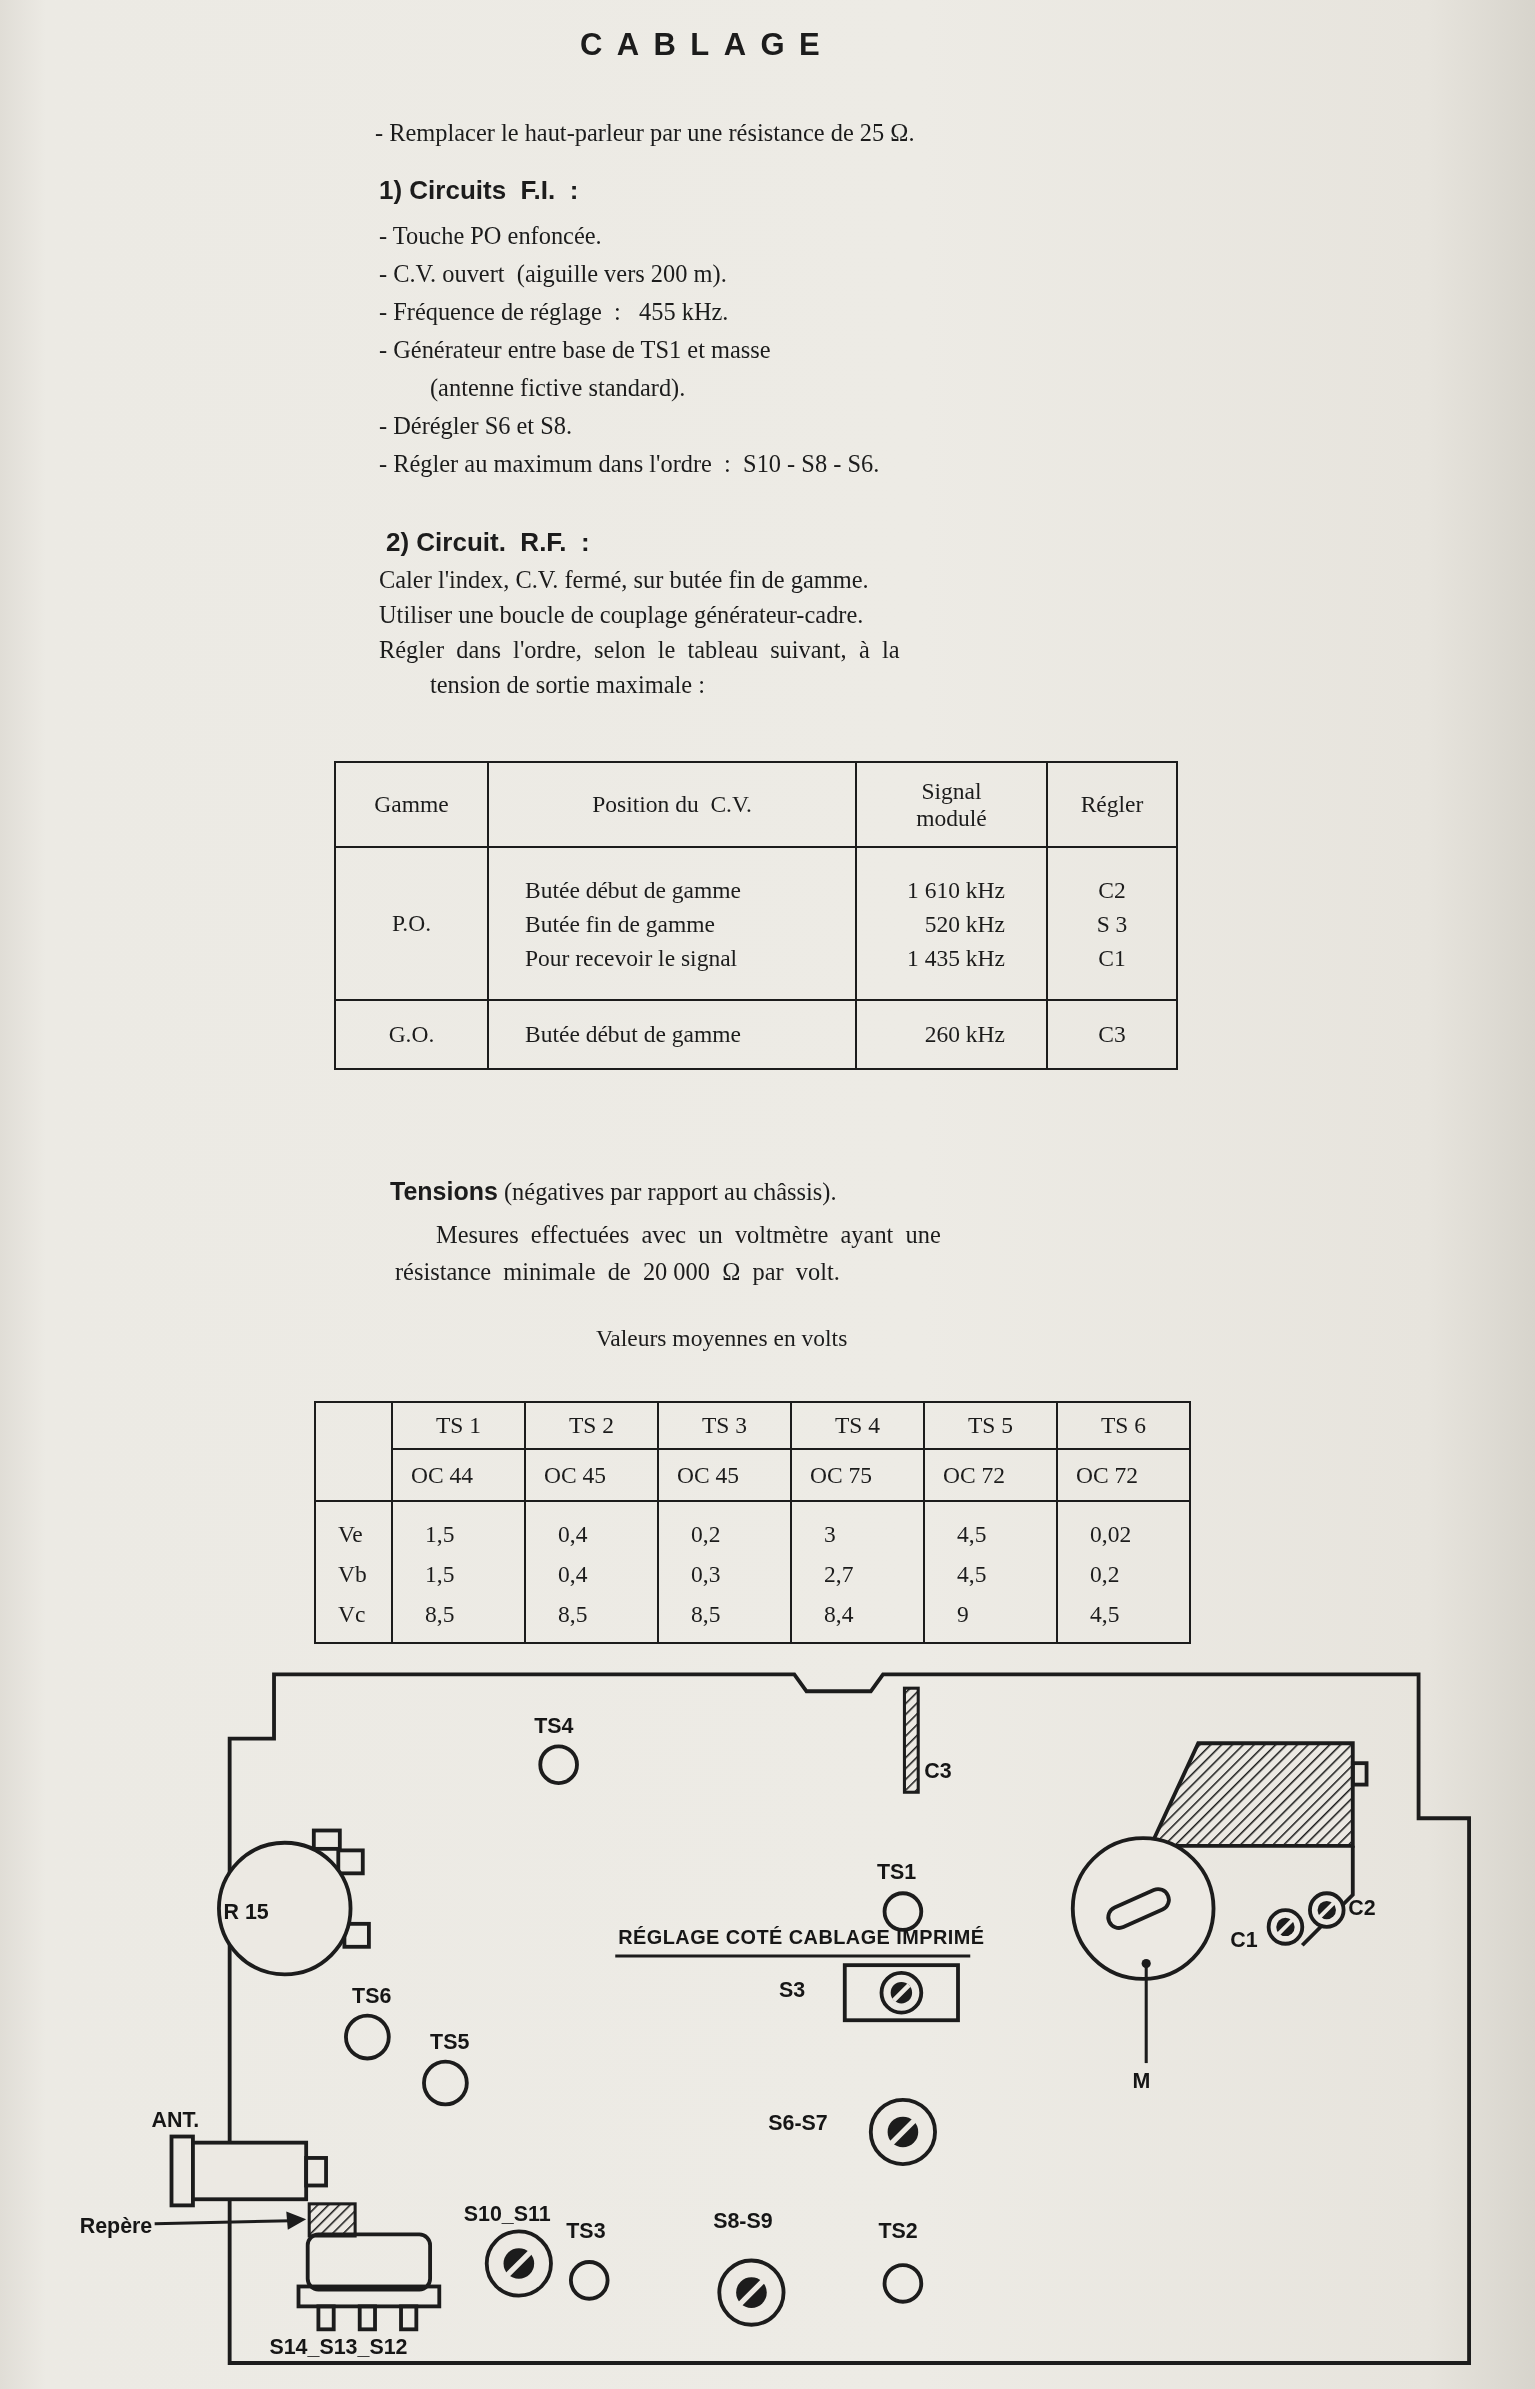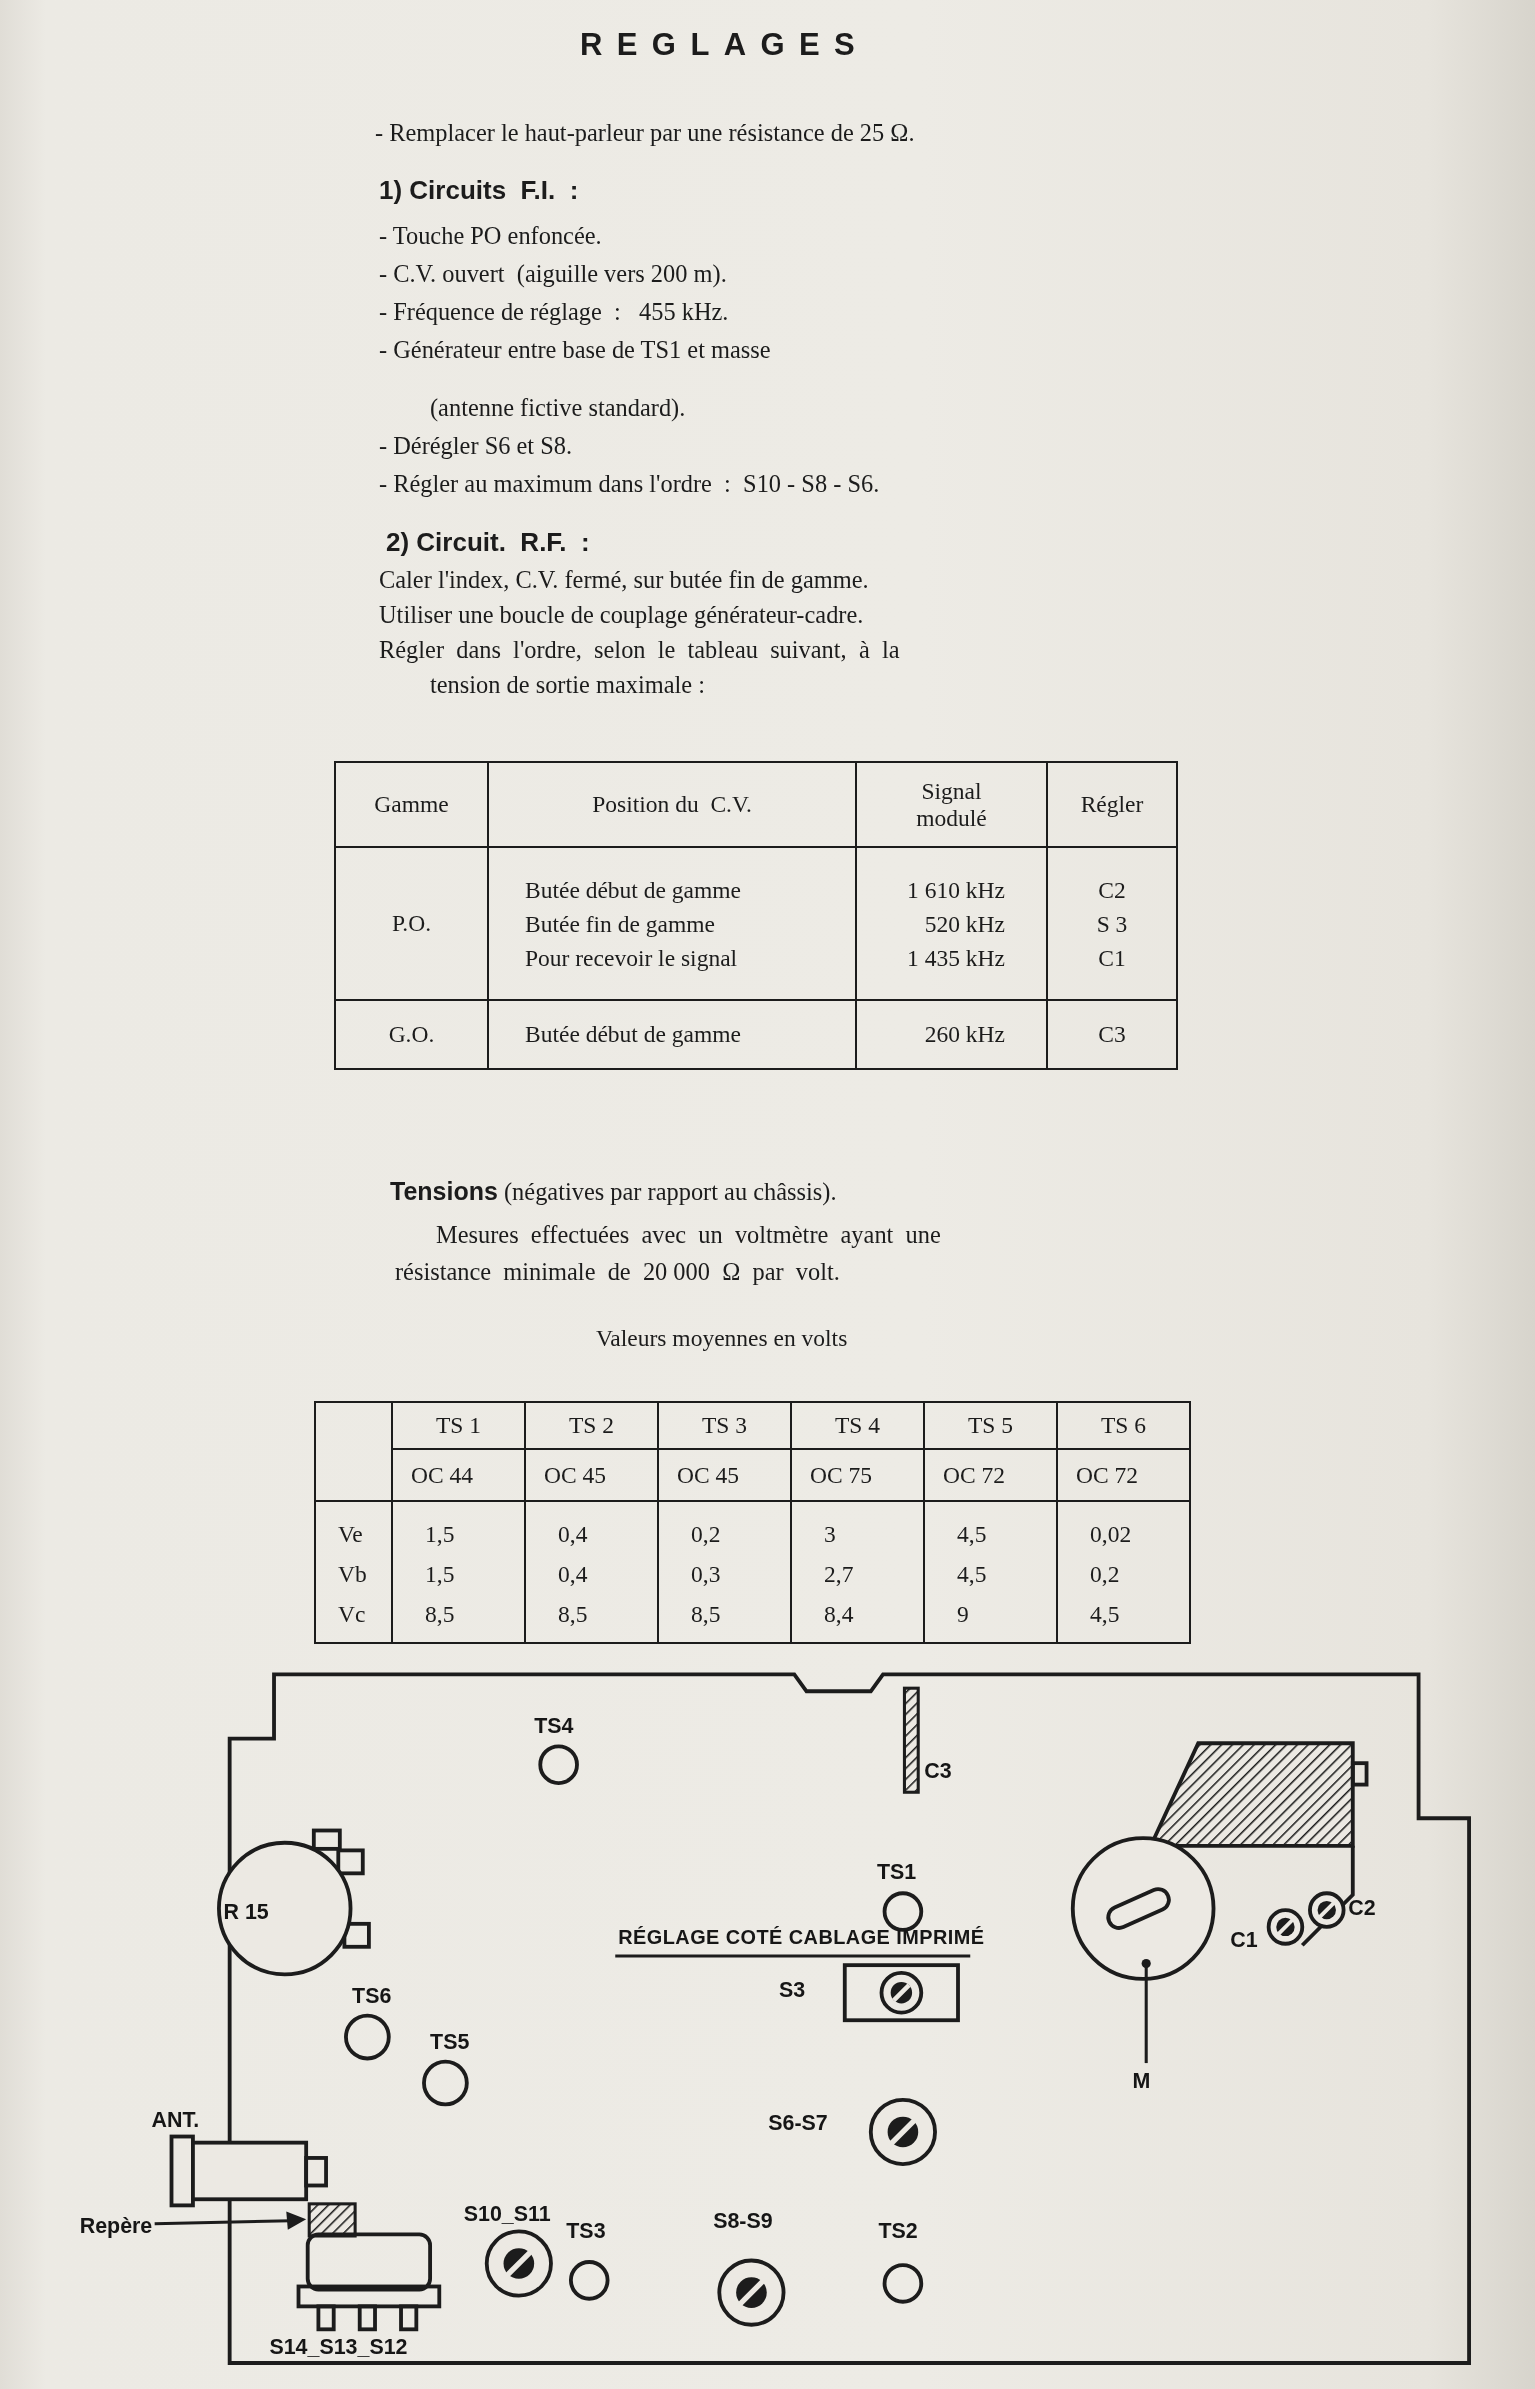--- a/index.html
+++ b/index.html
@@ -10,21 +10,21 @@
   }
   .abs { position:absolute; }
   .line { white-space:pre-wrap; }
   .title {
     left:580px; top:27px; font-family:"Liberation Sans",sans-serif;
     font-weight:700; font-size:31px; letter-spacing:14.4px;
   }
   .body-text { font-size:24.4px; }
   .heading { font-family:"Liberation Sans",sans-serif; font-weight:700; font-size:26px; }
   .fi-list div { line-height:38px; height:38px; }
-  .fi-list .indent1 { padding-left:51px;margin-top:20px; }
+  .fi-list .indent1 { padding-left:51px; }
   .para div { line-height:35px; }
   .para .indent1 { padding-left:51px; }
 
   
   table { border-collapse:collapse; table-layout:fixed; }
   .t1 { left:334px; top:761px; width:842px; font-size:23.5px; border:2.7px solid #1c1c1c; position:absolute; }
   .t1 th, .t1 td { border:2.3px solid #1c1c1c; font-weight:normal; }
   .t1 thead th { height:81px; text-align:center; }
   .prewrap { white-space:pre-line; }
   .row-po td { height:149px; vertical-align:middle; }
@@ -57,21 +57,21 @@
   .ln2 { fill:none; stroke:#1c1c1c; stroke-width:2; }
   .fillp { fill:#ece9e3; }
   .lbl { font-family:"Liberation Sans",sans-serif; font-weight:700; font-size:14px; fill:#161616; }
   .lbl-sm { font-size:13px; letter-spacing:0.3px; }
 </style>
 </head>
 <body>
 
 <div class="page">
 
-  <div class="abs title">REGLAGES</div>
+  <div class="abs title">CABLAGE</div>
 
   <div class="abs body-text line" style="left:375px; top:119px;">- Remplacer le haut-parleur par une résistance de 25 Ω.</div>
 
   <div class="abs heading line" style="left:379px; top:175px;">1) Circuits  F.I.  :</div>
 
   <div class="abs body-text fi-list" style="left:379px; top:217px;">
     <div class="line">- Touche PO enfoncée.</div>
     <div class="line">- C.V. ouvert  (aiguille vers 200 m).</div>
     <div class="line">- Fréquence de réglage  :   455 kHz.</div>
     <div class="line">- Générateur entre base de TS1 et masse</div>

